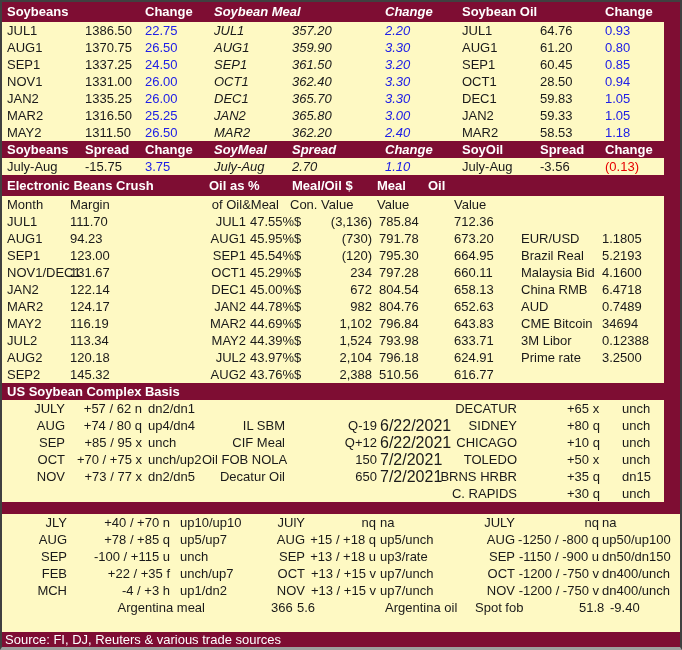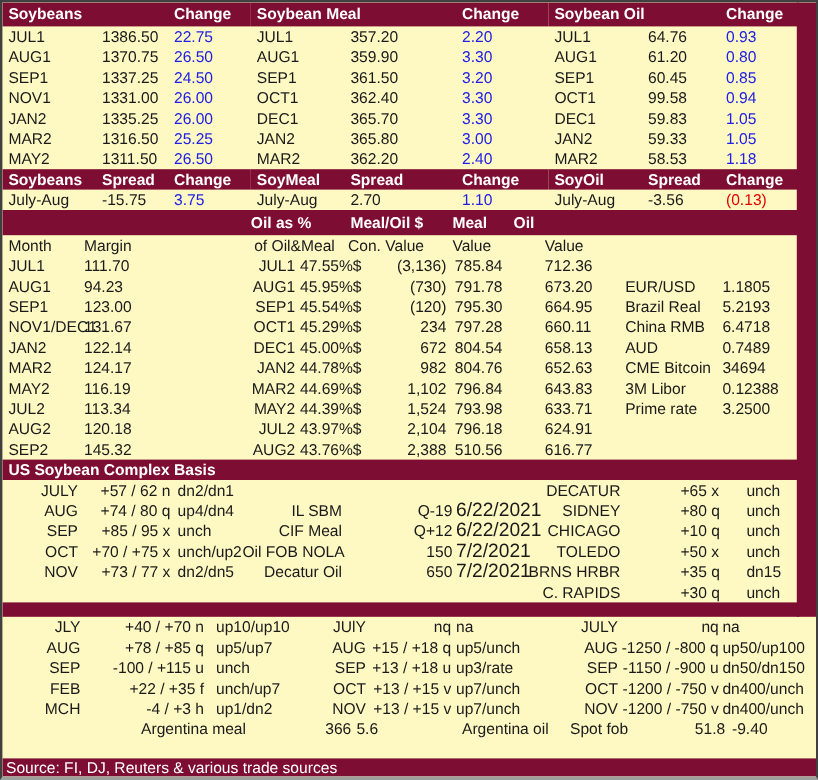--- a/index.html
+++ b/index.html
@@ -18,21 +18,21 @@
   .band{background:var(--maroon,#7e0d33);color:#fff;font-weight:bold;}
   .row{height:17px;white-space:nowrap;}
   
   .futures-wrap{display:flex;width:664px;}
   .sec{box-sizing:border-box;}
   .sec1{width:207px;}
   .sec2{width:248px;}
   .sec3{width:209px;}
   .g{display:grid;padding-left:5px;white-space:nowrap;}
   .sec1 .g{grid-template-columns:78px 60px auto;}
-  .sec2 .g{grid-template-columns:78px 93px auto;}
+  .sec2 .g{grid-template-columns:78px 93px auto;font-style:italic;}
   .sec3 .g{grid-template-columns:78px 65px auto;}
   .g .hdr-title{grid-column:1 / span 2;}
   .band.g{height:20px;line-height:20px;}
   .band2.g{height:17px;line-height:17px;}
   .blue{color:#2020e6;}
   
   .crush-band{position:relative;height:21px;line-height:21px;width:664px;}
   .crush-band span{position:absolute;top:0;}
   .crush-sub{position:relative;height:17px;width:664px;}
   .crush-sub span{position:absolute;top:0;}
@@ -180,21 +180,21 @@
           <span>61.20</span>
           <span class="blue">0.80</span>
         </div>
           <div class="g row">
           <span>SEP1</span>
           <span>60.45</span>
           <span class="blue">0.85</span>
         </div>
           <div class="g row">
           <span>OCT1</span>
-          <span>99.58</span>
+          <span>28.50</span>
           <span class="blue">0.94</span>
         </div>
           <div class="g row">
           <span>DEC1</span>
           <span>59.83</span>
           <span class="blue">1.05</span>
         </div>
           <div class="g row">
           <span>JAN2</span>
           <span>59.33</span>
@@ -242,20 +242,21 @@
       </div>
       <div class="g row">
         <span>July-Aug</span>
         <span>-3.56</span>
         <span class="blue" style="color:#e60000">(0.13)</span>
       </div>
     </div>
   </div>
 
   <div class="crush-band band">
+    <span style="left:5px">Electronic Beans Crush</span>
     <span style="left:207px">Oil as %</span>
     <span style="left:290px">Meal/Oil $</span>
     <span style="left:375px">Meal</span>
     <span style="left:426px">Oil</span>
   </div>
   <div class="crush-sub">
     <span style="left:5px">Month</span>
     <span style="left:68px">Margin</span>
     <span style="left:160px;width:117px;text-align:right">of Oil&amp;Meal</span>
     <span style="left:288px">Con. Value</span>
@@ -399,20 +400,24 @@
   <div id="rates">
     <div>
 
     <div class="rate-row">
         <span>EUR/USD</span>
         <span>1.1805</span>
       </div>
         <div class="rate-row">
         <span>Brazil Real</span>
         <span>5.2193</span>
+      </div>
+        <div class="rate-row">
+        <span>Malaysia Bid</span>
+        <span>4.1600</span>
       </div>
         <div class="rate-row">
         <span>China RMB</span>
         <span>6.4718</span>
       </div>
         <div class="rate-row">
         <span>AUD</span>
         <span>0.7489</span>
       </div>
         <div class="rate-row">

